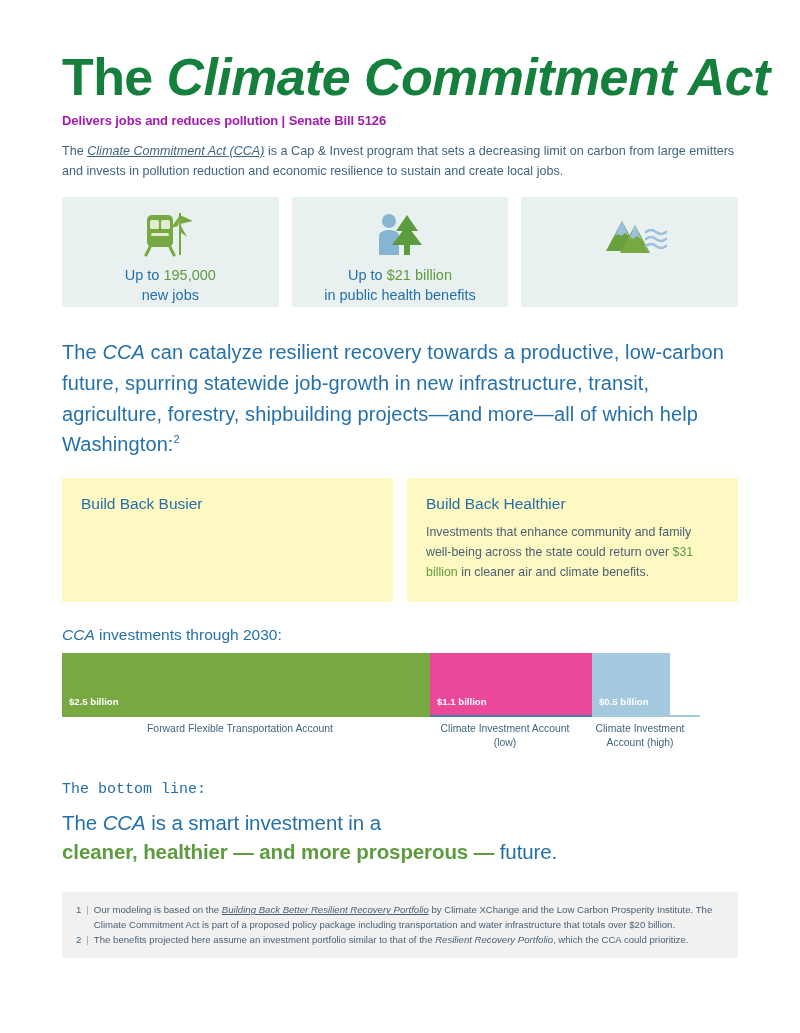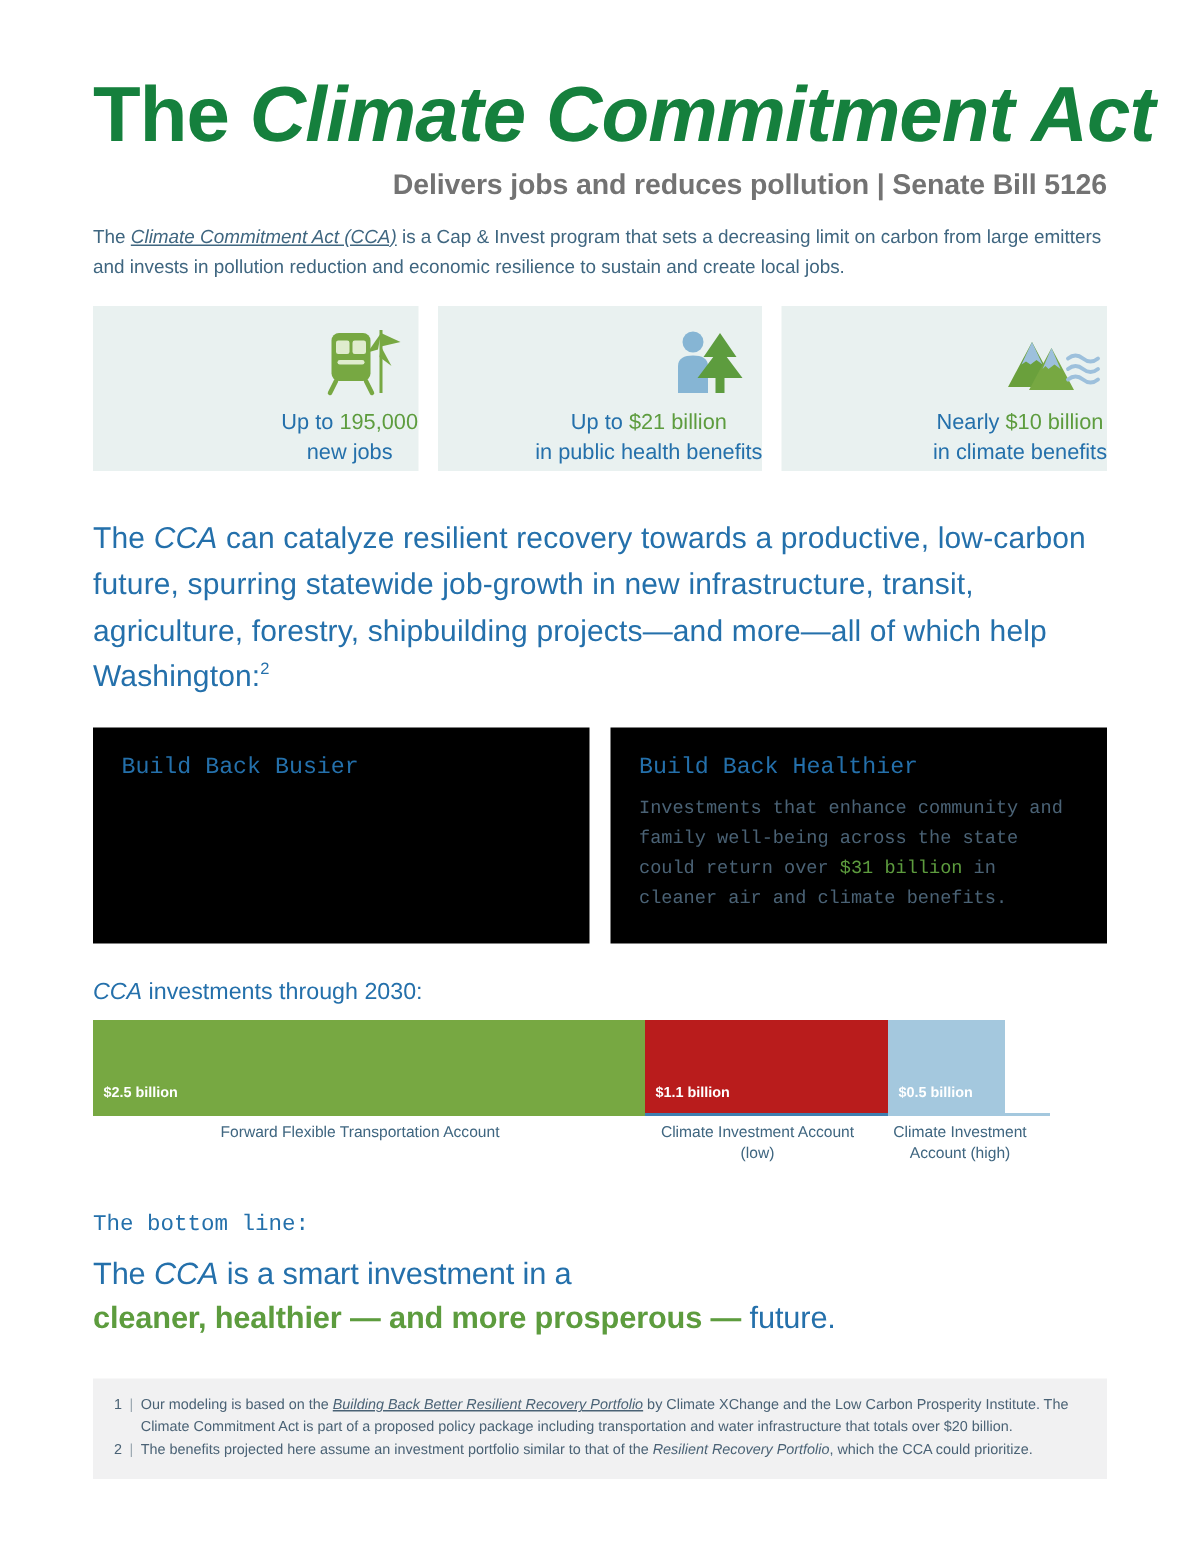--- a/index.html
+++ b/index.html
@@ -13,22 +13,22 @@
   .page { position: relative; width: 800px; height: 1033px; padding: 0 62px; }
 
   
   .header { padding-top: 50px; }
   .title {
     font-size: 52px; font-weight: bold; line-height: 1.05;
     color: #15803d; letter-spacing: -0.6px; white-space: nowrap;
   }
   .title .em { font-style: italic; }
   .subtitle {
-    margin-top: 8px; font-size: 19px; font-weight: bold;
-    color: #737373; letter-spacing: -0.1px; text-align: right;
+    margin-top: 8px; font-size: 13px; font-weight: bold;
+    color: #a21caf; letter-spacing: -0.1px;
   }
   .intro {
     margin-top: 13px; font-size: 12.6px; line-height: 1.62;
     color: #3f6680; max-width: 690px;
   }
   .intro .lnk { font-style: italic; text-decoration: underline; }
 
   
   .lead {
     margin-top: 28px; font-size: 19.5px; line-height: 1.43;
@@ -36,41 +36,41 @@
   }
   .lead .em { font-style: italic; }
   .lead .green { color: #5d9c3e; font-weight: bold; }
   .lead sup { font-size: 11px; vertical-align: super; }
 
   
   .cards { display: flex; gap: 13px; margin-top: 16px; }
   .card {
     flex: 1; background: #e9f1f0; height: 110px;
     display: flex; flex-direction: column;
-    align-items: flex-end; justify-content: flex-start;
+    align-items: center; justify-content: flex-start;
     padding-top: 10px;
   }
   .card .icon { height: 52px; display: flex; align-items: flex-end; }
   .card .lines {
     margin-top: 7px; text-align: center;
     font-size: 14.5px; line-height: 1.32; color: #2470ab;
   }
   .card .lines .green { color: #5d9c3e; }
 
   
   .bigpara {
     margin-top: 30px; font-size: 20px; line-height: 1.53;
     color: #2470ab; letter-spacing: 0.1px;
   }
   .bigpara .em { font-style: italic; }
   .bigpara sup { font-size: 11px; vertical-align: super; }
 
   
   .boxes { display: flex; gap: 14px; margin-top: 18px; }
-  .box { flex: 1; background: #000000; padding: 17px 19px 20px 19px; font-family: Liberation Mono, monospace; }
+  .box { flex: 1; background: #fef9c3; padding: 17px 19px 20px 19px; }
   .box h3 {
     font-size: 15.5px; font-weight: normal; color: #2470ab;
     margin-bottom: 9px;
   }
   .box p { font-size: 12.4px; line-height: 1.62; color: #4a6275; }
   .box p .em { font-style: italic; }
   .box p .green { color: #5d9c3e; }
 
   
   .chart { margin-top: 24px; }
@@ -178,24 +178,20 @@
           <path d="M27 27 L34 12 L41 27 L37 24 L33 27 L30 25 Z" fill="#9dc0dc"></path>
           <path d="M32 44 L47 16 L62 44 Z" fill="#77a842"></path>
           <path d="M41 30 L47 16 L53 30 L49 27 L45 30 L43 28 Z" fill="#9dc0dc"></path>
           <g stroke="#9dc0dc" stroke-width="2.6" fill="none" stroke-linecap="round">
             <path d="M58 23 q5 -4 10 0 q5 4 10 0"></path>
             <path d="M58 30 q5 -4 10 0 q5 4 10 0"></path>
             <path d="M58 37 q5 -4 10 0 q5 4 10 0"></path>
           </g>
         </svg>
       </div>
-      <div class="lines">
-        <div><span>Nearly </span><span class="green">$10 billion</span></div>
-        <div>in climate benefits</div>
-      </div>
     </div>
 
   </div>
 
   <div class="bigpara"><span>The </span><span class="em">CCA</span><span> can catalyze resilient recovery towards a productive, low-carbon future, spurring statewide job-growth in new infrastructure, transit, agriculture, forestry, shipbuilding projects—and more—all of which help Washington:</span><sup>2</sup></div>
 
   <div class="boxes">
     <div class="box">
       <h3>Build Back Busier</h3>
     </div>
@@ -205,21 +201,21 @@
     </div>
   </div>
 
   <div class="chart">
     <div class="chart-title"><span class="em">CCA</span><span> investments through 2030:</span></div>
 
     <div class="bar-row">
       <div class="seg" style="width:368px;background:#77a842;">
         <span class="val">$2.5 billion</span>
       </div>
-      <div class="seg" style="width:162px;background:#b91c1c;">
+      <div class="seg" style="width:162px;background:#ec4899;">
         <span class="val">$1.1 billion</span>
       </div>
       <div class="seg" style="width:78px;background:#a4c8de;">
         <span class="val">$0.5 billion</span>
       </div>
     </div>
 
     <div class="label-row">
       <div class="label" style="width:368px;border-top-color:#77a842;">Forward Flexible Transportation Account</div>
       <div class="label" style="width:162px;border-top-color:#3f7fb0;">Climate Investment Account (low)</div>

